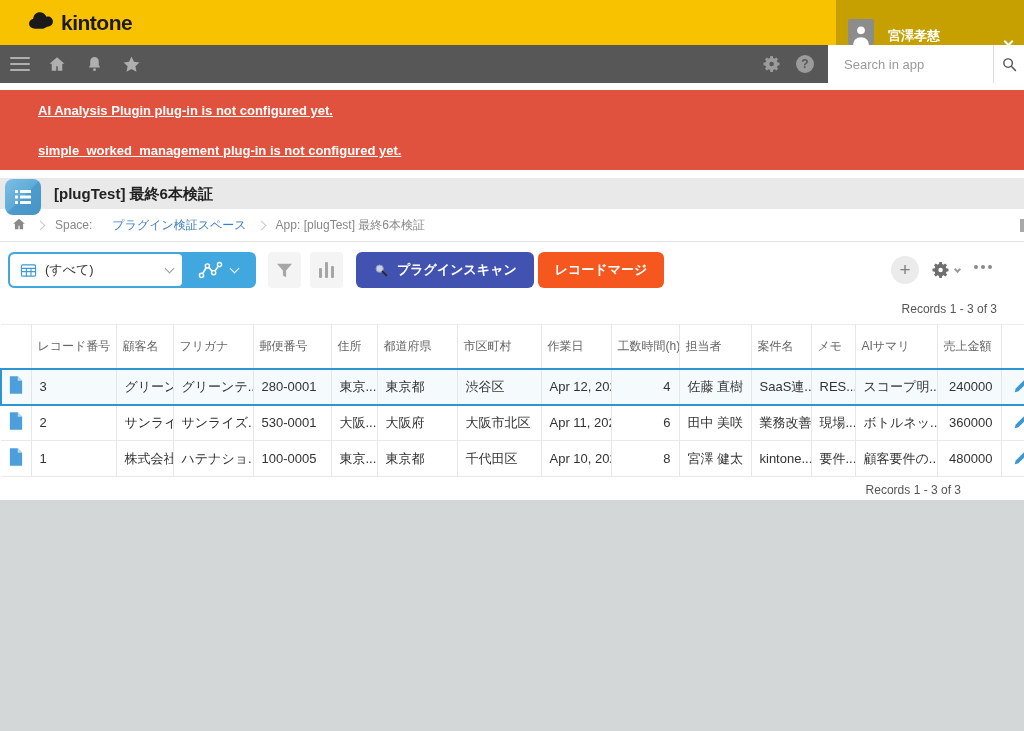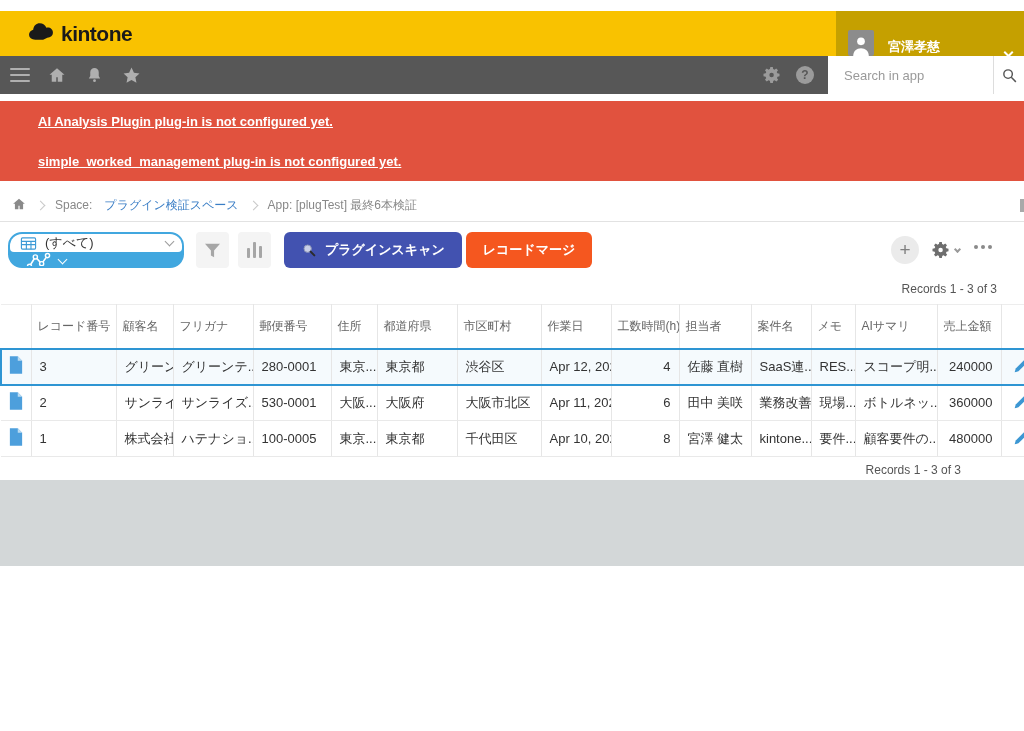--- a/index.html
+++ b/index.html
@@ -1,18 +1,18 @@
 <!DOCTYPE html>
 <html style="--brand_yellow: #F9C200; --user_area_gold: #C5A000; --toolbar_gray: #575757; --alert_red: #E1523E; --selector_blue: #41A7DF; --scan_indigo: #4252B0; --merge_orange: #F5571F; --link_blue: #3A7EC6; --selected_row_blue: #2E95D3;"><head>
 <meta charset="utf-8">
 <style>
   * { margin:0; padding:0; box-sizing:border-box; }
   html,body { background:#fff; }
   body { font-family:"Liberation Sans","DejaVu Sans",sans-serif; }
-  .screen { position:relative; width:1024px; height:555px; overflow:hidden; display:flex; flex-direction:column; background:#fff;margin-top:11px; }
+  .screen { position:relative; width:1024px; height:731px; overflow:hidden; display:flex; flex-direction:column; background:#fff; }
 
   
   .topbar { height:45px; background:var(--brand_yellow,#F9C200); display:flex; justify-content:space-between; align-items:stretch; flex:0 0 auto; }
   .logo { display:flex; align-items:center; gap:6px; margin-left:28px; cursor:pointer; }
   .logo-text { font-size:21px; font-weight:bold; color:#1a1a1a; letter-spacing:-0.5px; }
   .user-area { width:188px; background:var(--user_area_gold,#C5A000); display:flex; align-items:flex-end; padding:0 12px; cursor:pointer; }
   .avatar { width:26px; height:26px; background:#8C8C8C; border-radius:2px; display:flex; align-items:flex-end; justify-content:center; overflow:hidden; }
   .user-name { color:#fff; font-size:13px; font-weight:bold; margin-left:14px; }
   .chev { width:7px; height:7px; border-right:2px solid #fff; border-bottom:2px solid #fff; transform:rotate(45deg); display:inline-block; }
   .user-area .chev { margin-left:auto; margin-top:-3px; }
@@ -40,27 +40,27 @@
   
   .app-header { position:relative; height:31px; background:#E9E9E9; flex:0 0 auto; z-index:2; }
   .app-icon { position:absolute; left:5px; top:1px; width:36px; height:36px; border-radius:8px; background:linear-gradient(135deg,#7CBEE4 0%,#5FABD8 49%,#4E9CCB 51%,#4694C4 100%); display:flex; align-items:center; justify-content:center; cursor:pointer; }
   .app-title { position:absolute; left:54px; top:0; line-height:31px; font-size:15px; font-weight:bold; color:#222; }
 
   
   .breadcrumb { position:relative; height:33px; background:#fff; border-bottom:1px solid #E2E2E2; display:flex; align-items:center; gap:11px; padding-left:12px; font-size:12px; flex:0 0 auto; }
   .crumb-sep { width:7px; height:7px; border-top:1px solid #C8C8C8; border-right:1px solid #C8C8C8; transform:rotate(45deg); }
   .crumb-gray { color:#888; }
   .crumb-link { color:var(--link_blue,#3A7EC6); text-decoration:none; cursor:pointer; }
-  .crumb-pair { display:flex; gap:12px; align-items:center; }
+  .crumb-pair { display:flex; gap:20px; align-items:center; }
   .edge-sliver { position:absolute; right:0; top:10px; width:4px; height:13px; background:#A9A9A9; }
 
   
   .content { height:258px; background:#fff; flex:0 0 auto; }
   .view-toolbar { position:relative; height:36px; margin:10px 8px 0 8px; display:flex; align-items:stretch; }
-  .view-group { display:flex; background:var(--selector_blue,#41A7DF); border:2px solid var(--selector_blue,#41A7DF); border-radius:14px; overflow:hidden; cursor:pointer;flex-direction:column; }
+  .view-group { display:flex; background:var(--selector_blue,#41A7DF); border:2px solid var(--selector_blue,#41A7DF); border-radius:6px; overflow:hidden; cursor:pointer; }
   .view-select { width:172px; background:#fff; border-radius:4px; display:flex; align-items:center; gap:7px; padding:0 9px; }
   .view-label { font-size:13px; color:#333; }
   .view-select .chev { border-color:#9b9b9b; border-width:1.5px; margin-left:auto; margin-top:-3px; }
   .graph-seg { width:72px; display:flex; align-items:center; justify-content:center; gap:8px; }
   .graph-seg .chev { border-width:1.5px; margin-top:-3px; }
   .icon-btn { width:33px; height:36px; background:#F4F4F4; border:none; border-radius:4px; margin-left:12px; display:flex; align-items:center; justify-content:center; cursor:pointer; }
   .icon-btn + .icon-btn { margin-left:9px; }
   .bars { display:flex; align-items:flex-end; gap:3px; height:16px; }
   .bars i { width:3px; background:#A6A6A6; border-radius:1px; display:block; }
   .bars i:nth-child(1){height:10px;} .bars i:nth-child(2){height:16px;} .bars i:nth-child(3){height:12px;}
@@ -165,20 +165,35 @@
 
   <div class="gap7"></div>
 
   <div class="alert-banner">
     <a>AI Analysis Plugin plug-in is not configured yet.</a>
     <a>simple_worked_management plug-in is not configured yet.</a>
   </div>
 
   <div class="gap8"></div>
 
+  <div class="app-header">
+    <span class="app-icon">
+      <svg width="24" height="24" viewBox="0 0 24 24">
+          <g fill="#fff">
+            <rect x="4" y="5" width="3" height="3" rx="0.5"></rect>
+            <rect x="9" y="5" width="11" height="3" rx="0.5"></rect>
+            <rect x="4" y="10.5" width="3" height="3" rx="0.5"></rect>
+            <rect x="9" y="10.5" width="11" height="3" rx="0.5"></rect>
+            <rect x="4" y="16" width="3" height="3" rx="0.5"></rect>
+            <rect x="9" y="16" width="11" height="3" rx="0.5"></rect>
+          </g>
+        </svg>
+    </span>
+    <span class="app-title">[plugTest] 最終6本検証</span>
+  </div>
 
   <div class="breadcrumb">
     <span>
       <svg width="14" height="14" viewBox="0 0 24 24" fill="#8a8a8a">
           <path d="M12 3 2 11.5h3V21h6v-6h2v6h6v-9.5h3z"></path>
         </svg>
     </span>
     <span class="crumb-sep"></span>
     <span class="crumb-pair">
       <span class="crumb-gray">Space:</span>

